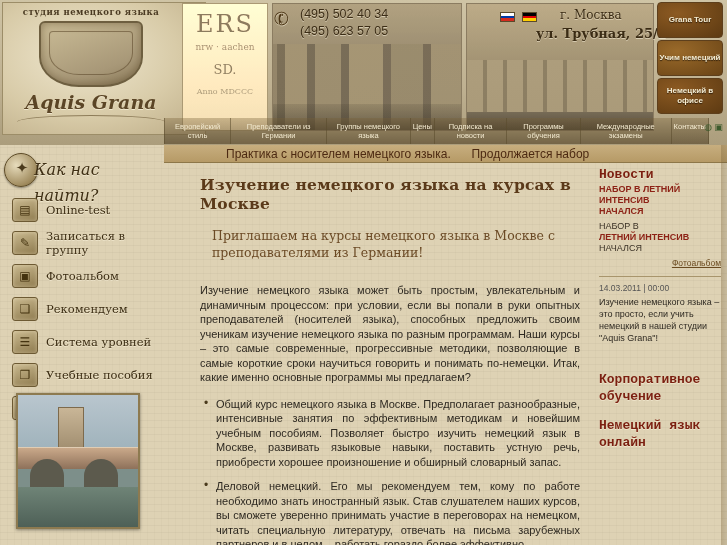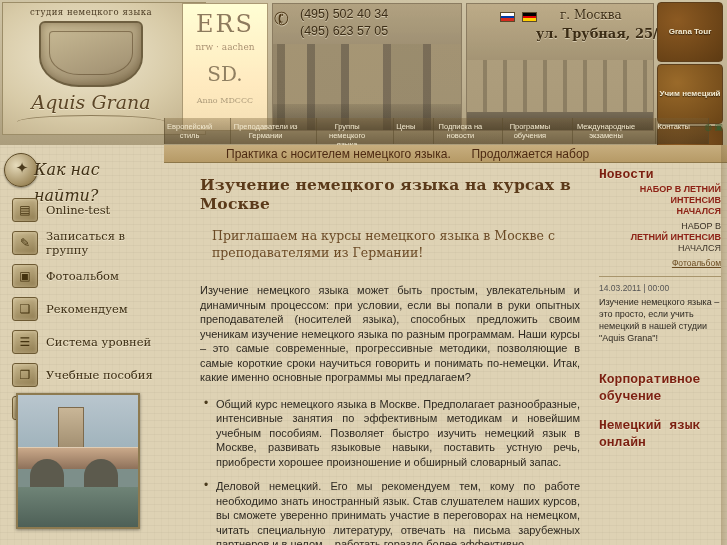--- a/index.html
+++ b/index.html
@@ -31,20 +31,21 @@
     background: linear-gradient(180deg,#b6ab90,#8f8468);
     filter: sepia(0.5);
     overflow: hidden;
   }
   #hdr-left-logo {
     position: absolute; left: 2px; top: 2px; width: 204px; height: 133px;
     background: radial-gradient(ellipse at 40% 40%, #efe7cf 0%, #d8cba8 55%, #bcab86 100%);
     border: 1px solid #9c8d68;
     text-align: center;
     overflow: hidden;
+    font-weight: bold;
   }
   #hdr-left-logo .studio-arc {
     position: absolute; left: 10px; top: 4px; width: 156px;
     font-size: 8.5px; color: #4a3a22; letter-spacing: 0.5px;
     font-family: "DejaVu Serif", serif;
   }
   #hdr-left-logo .crest {
     position: absolute; left: 36px; top: 18px; width: 104px; height: 66px;
     background:
       linear-gradient(160deg, #cbbd97 0%, #a89878 70%, #8d7d5c 100%);
@@ -69,21 +70,21 @@
   }
   #hdr-paper {
     position: absolute; left: 182px; top: 3px; width: 86px; height: 128px;
     background: linear-gradient(180deg,#efe7d0,#d7cbab);
     border: 1px solid #9a8b66;
     color: #5a4a2c; font-family: "DejaVu Serif", serif;
     text-align: center; overflow: hidden;
   }
   #hdr-paper .l1 { font-size: 24px; letter-spacing: 2px; margin-top: 6px; opacity:.75;}
   #hdr-paper .l2 { font-size: 9px; opacity:.6; margin-top: 4px;}
-  #hdr-paper .l3 { font-size: 20px; margin-top: 10px; opacity:.7;}
+  #hdr-paper .l3 { font-size: 13px; margin-top: 10px; opacity:.7;}
   #hdr-paper .l4 { font-size: 8px; opacity:.5; margin-top: 10px;}
   #hdr-city {
     position: absolute; left: 272px; top: 3px; width: 190px; height: 128px;
     background: linear-gradient(180deg,#9d9378 0%, #8a8069 40%, #6f6550 100%);
     border: 1px solid #7d7059;
     overflow: hidden;
   }
   #hdr-city:before{
     content:""; position:absolute; left:-10px; bottom:0; width:240px; height:86px;
     background:
@@ -130,40 +131,40 @@
     color: #3a2b14; font-size: 13px; font-family: "DejaVu Serif", serif;
     font-weight: bold; text-shadow: 0 1px 0 rgba(255,250,230,.5);
   }
   #flags { position:absolute; left:500px; top:8px; z-index:7; }
   .flag { display:inline-block; width:15px; height:10px; margin-right:3px; border:1px solid #5a4a2c;}
   .flag.ru { background: linear-gradient(180deg,#fff 0 33%, #0039a6 33% 66%, #d52b1e 66% 100%); }
   .flag.de { background: linear-gradient(180deg,#000 0 33%, #dd0000 33% 66%, #ffce00 66% 100%); }
   
   #badges { position:absolute; right:2px; top:2px; width:68px; z-index:8; }
   .badge {
-    width: 66px; height: 60px; margin-bottom: 2px;
+    width: 66px; height: 36px; margin-bottom: 2px;
     border-radius: 4px;
     display:flex; align-items:center; justify-content:center;
     text-align:center; line-height:10px; font-size:8px; font-weight:bold;
     color:#f4ecd2; text-shadow:0 1px 1px rgba(0,0,0,.6);
     border:1px solid #5d3f1c;
   }
   .badge.b1 { background: radial-gradient(ellipse at 30% 30%, #8c5a22, #5d3a12); }
   .badge.b2 { background: radial-gradient(ellipse at 30% 30%, #9a6a2a, #6a4416); }
   .badge.b3 { background: radial-gradient(ellipse at 30% 30%, #8c5a22, #5d3a12); }
   
   #nav {
     position: absolute; left: 164px; top: 118px; width: 545px; height: 26px;
     display: flex; z-index: 9;
   }
   .nav-item {
     flex: 1 1 auto;
     border-right: 1px solid rgba(90,74,44,.55);
     color: #f2e9cf; font-size: 7.5px; line-height: 9px;
-    text-align: center; padding: 4px 18px 0 2px;
+    text-align: center; padding: 4px 2px 0 2px;
     background: linear-gradient(180deg, rgba(120,96,54,.35), rgba(70,54,28,.55));
     cursor: pointer;
   }
   .nav-item:first-child{ border-left:1px solid rgba(90,74,44,.55); }
   #nav-icons { position:absolute; right:4px; top:122px; font-size:9px; color:#3c5a2c; z-index:10;}
   
   #sidebar { position:absolute; left:0; top:145px; width:164px; bottom:0; }
   #compass {
     position:absolute; left:4px; top:8px; width:34px; height:34px; border-radius:50%;
     background: radial-gradient(circle at 35% 35%, #e7dcbc, #a08b5e 70%, #6d5b33 100%);
@@ -255,21 +256,21 @@
   ul.bul li { position: relative; margin-bottom: 10px; }
   ul.bul li:before {
     content:"•"; position:absolute; left:-12px; top:-1px; color:#4a3a1c; font-size:12px;
   }
   
   #rightcol { position:absolute; right:0; top:22px; width:128px; bottom:0; padding-right:6px;}
   .rc-head {
     font-family:Liberation Mono, monospace; font-size:13px; font-weight:bold;
     color:#7b1f10; margin: 0 0 2px 0; text-shadow:0 1px 0 rgba(255,248,225,.5);
   }
-  .rc-sub { font-size:9px; color:#3b3226; line-height:11px;text-align:right; }
+  .rc-sub { font-size:9px; color:#3b3226; line-height:11px; }
   .rc-red { color:#8d2216; font-weight:bold; }
   .rc-date { font-size:8.5px; color:#555; margin-top:6px; }
   .rc-text { font-size:9px; color:#2f2a22; line-height:12px; margin-top:3px; }
   .rc-more { font-size:8.5px; color:#6a4a1f; text-decoration:underline; margin-top:4px; cursor:pointer; }
   .rc-sep { height:1px; background:#a8956c; margin:8px 0 6px 0; }
   .rc-block { margin-bottom: 6px; }
   
   #right-strip {
     position:absolute; right:0; top:145px; width:6px; bottom:0;
     background: linear-gradient(90deg, rgba(120,96,54,.35), rgba(70,54,28,.15));

